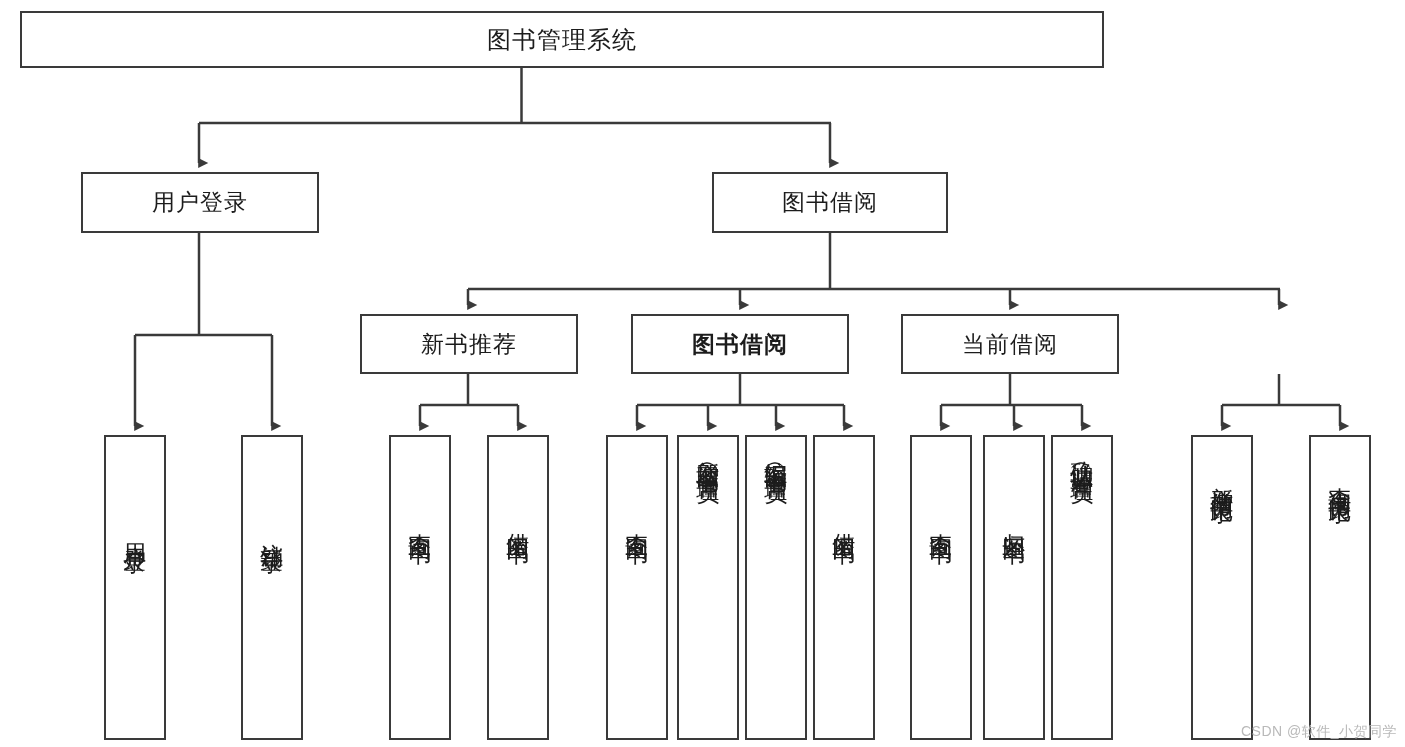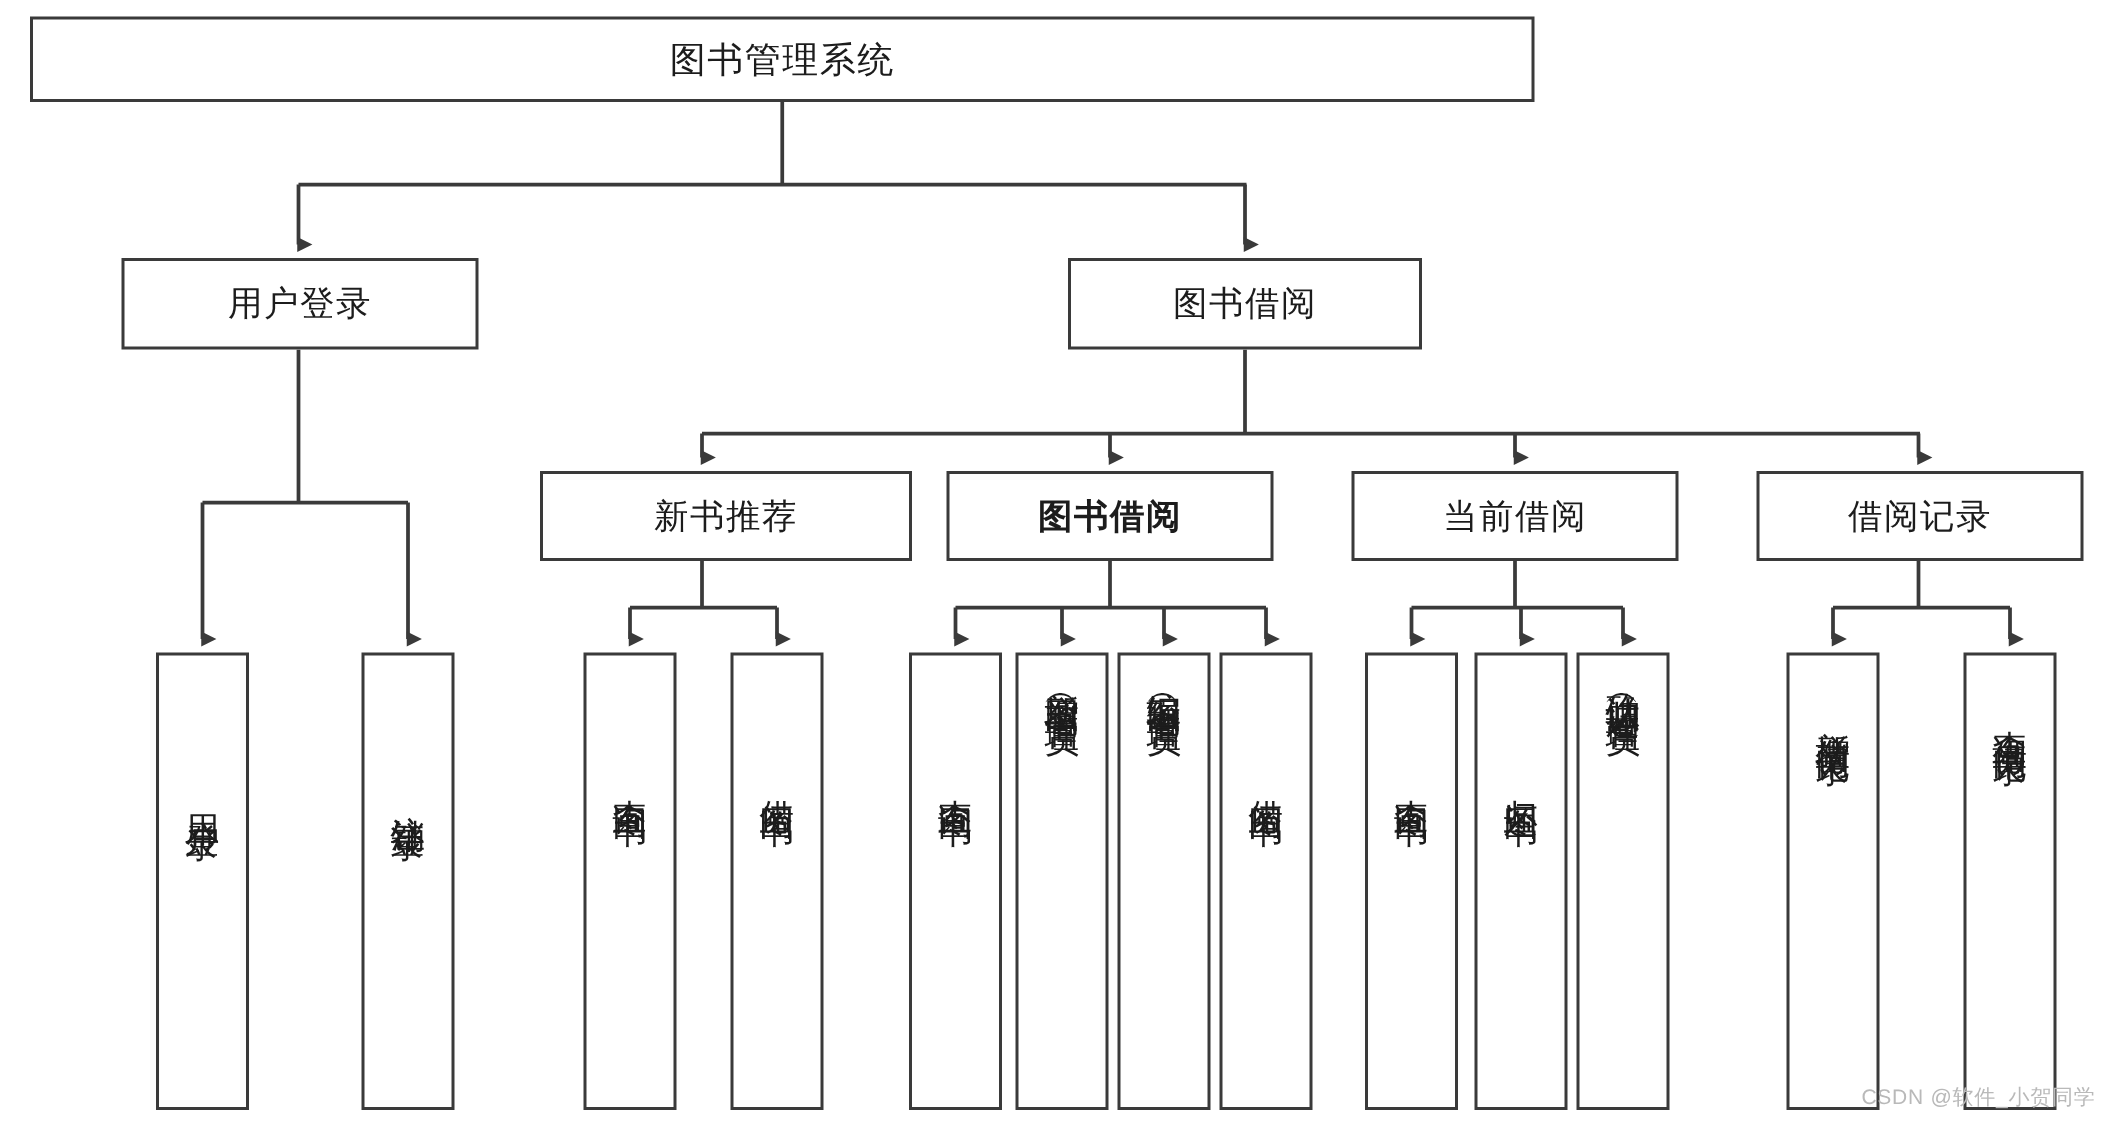--- a/index.html
+++ b/index.html
@@ -115,42 +115,39 @@
       <path d="M 1014 405 L 1014 426" marker-end="url(#arrow)"></path>
       <path d="M 1082 405 L 1082 426" marker-end="url(#arrow)"></path>
 
       <path d="M 1279 374 L 1279 405"></path>
       <path d="M 1222 405 L 1340 405"></path>
       <path d="M 1222 405 L 1222 426" marker-end="url(#arrow)"></path>
       <path d="M 1340 405 L 1340 426" marker-end="url(#arrow)"></path>
     </g>
   </svg>
 
-  <div class="node horiz root" style="left:20px; top:11px; width:1003px; height:57px;">
+  <div class="node horiz root" style="left:20px; top:11px; width:1084px; height:57px;">
     <span>图书管理系统</span>
   </div>
 
   <div class="node horiz" style="left:81px; top:172px; width:238px; height:61px;">
     <span>用户登录</span>
   </div>
   <div class="node horiz" style="left:712px; top:172px; width:236px; height:61px;">
     <span>图书借阅</span>
   </div>
 
-  <div class="node horiz" style="left:360px; top:314px; width:248px; height:60px;justify-content:center;">
+  <div class="node horiz" style="left:360px; top:314px; width:218px; height:60px;justify-content:center;">
     <span>新书推荐</span>
   </div>
   <div class="node horiz" style="left:631px; top:314px; width:218px; height:60px;font-weight:bold;">
     <span>图书借阅</span>
   </div>
   <div class="node horiz" style="left:901px; top:314px; width:218px; height:60px;text-align:center;">
     <span>当前借阅</span>
-  </div>
-  <div class="node horiz" style="left:1171px; top:314px; width:218px; height:60px;">
-    <span>借阅记录</span>
   </div>
 
   <div class="node vert" style="left:104px; top:435px; width:62px; height:305px; padding-top:88px;">
     <span class="vlabel">用户登录</span>
   </div>
   <div class="node vert" style="left:241px; top:435px; width:62px; height:305px; padding-top:88px;">
     <span class="vlabel">注销登录</span>
   </div>
   <div class="node vert" style="left:389px; top:435px; width:62px; height:305px; padding-top:78px;">
     <span class="vlabel">查询图书</span>

